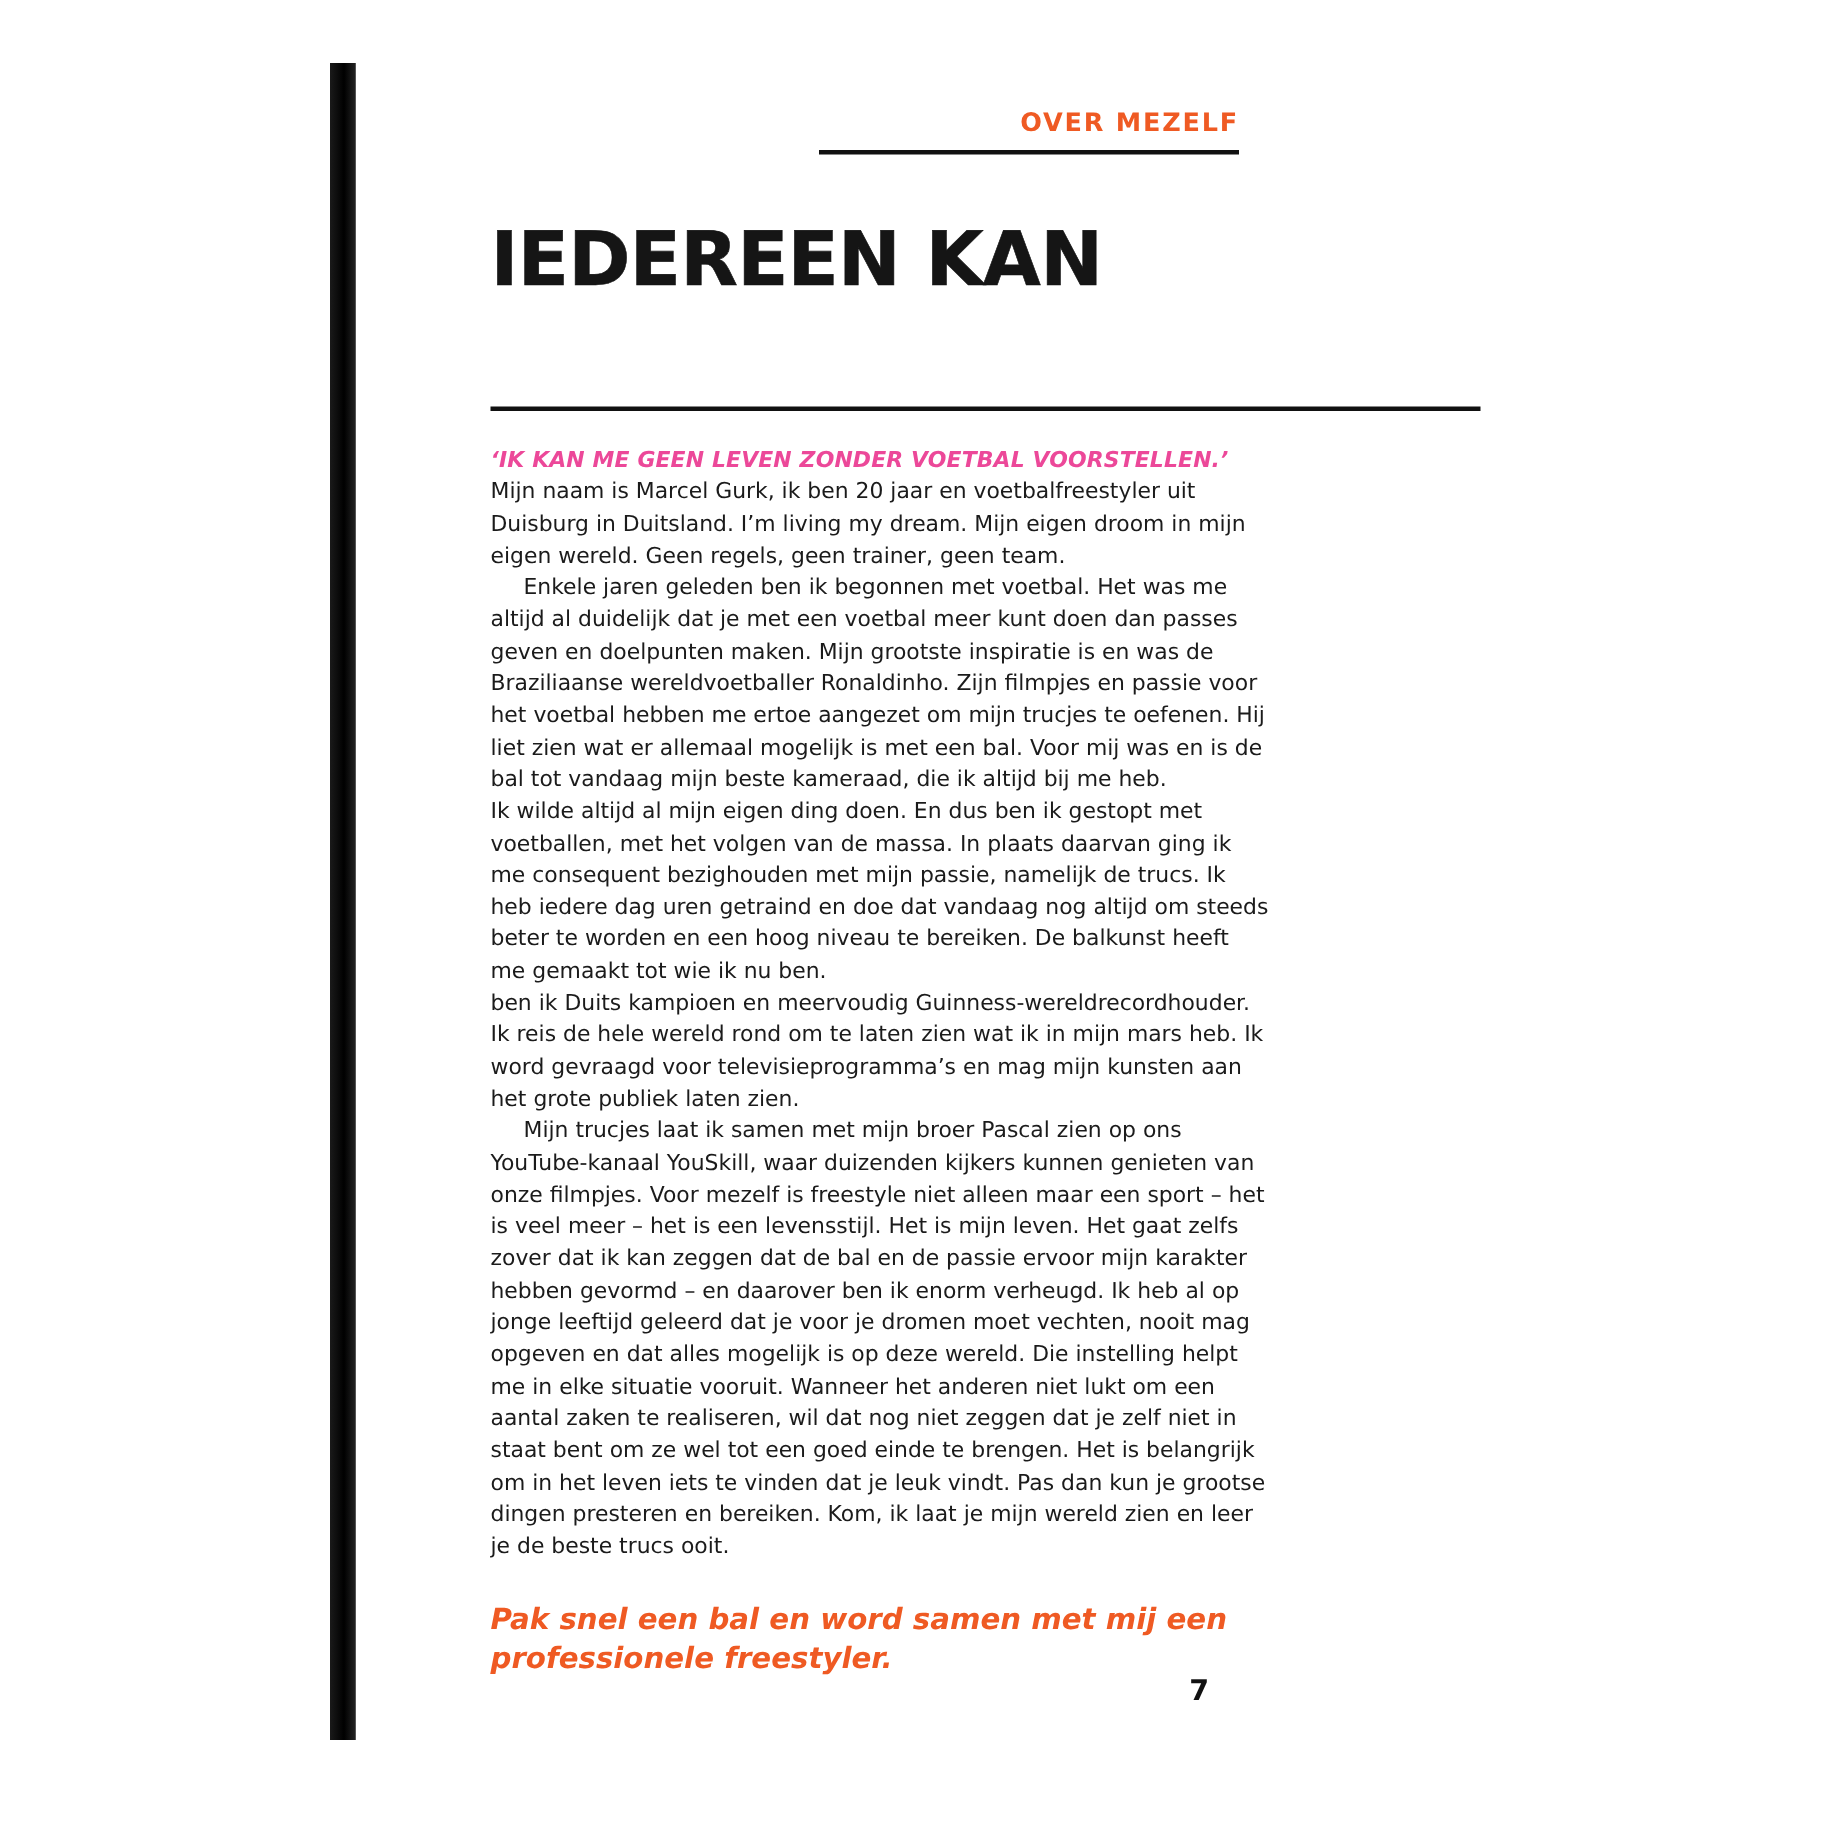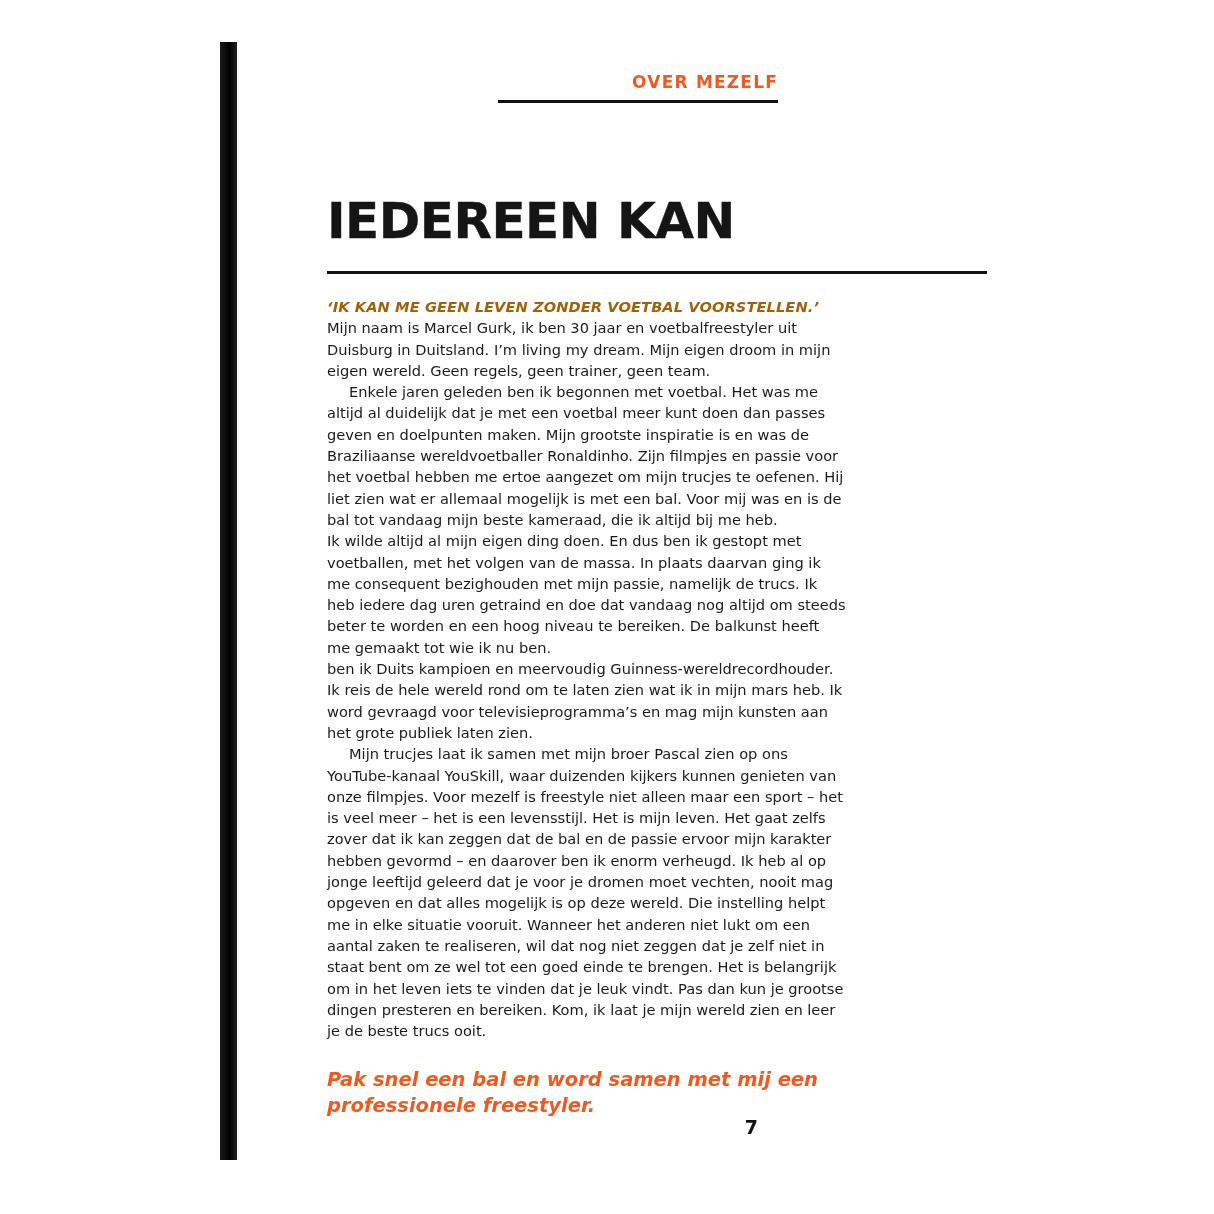--- a/index.html
+++ b/index.html
@@ -9,20 +9,21 @@
   }
   body {
     font-family: "Liberation Sans", sans-serif;
   }
   #page {
     position: relative;
     width: 1002px;
     height: 1214px;
     background: #ffffff;
     overflow: hidden;
+    padding-left: 48px;
   }
   
   #spine {
     position: absolute;
     left: 220px;
     top: 42px;
     width: 17px;
     height: 1118px;
     background: #111111;
   }
@@ -63,21 +64,20 @@
     width: 700px;
   }
   #chapter-title .line {
     font-family: "DejaVu Sans", sans-serif;
     font-weight: bold;
     font-size: 50px;
     line-height: 0.92;
     letter-spacing: -0.5px;
     color: #151515;
     text-transform: uppercase;
-    margin-top: 48px;
     -webkit-text-stroke: 0.4px #151515;
   }
   #chapter-title .line.l2 {
     margin-top: 2px;
   }
 
   #title-rule {
     position: absolute;
     left: 327px;
     top: 271px;
@@ -94,21 +94,21 @@
     width: 520px;
     color: #1b1b1b;
     font-size: 14.6px;
     line-height: 1.46;
     font-family: "DejaVu Sans", sans-serif;
   }
   #column p {
     margin: 0;
   }
   .lead {
-    color: #a16207;
+    color: #ec4899;
     font-weight: bold;
     font-style: italic;
     font-size: 14.6px;
     letter-spacing: 0.1px;
   }
   .indent {
     text-indent: 22px;
   }
   .gap-before {
     margin-top: 17px !important;
@@ -148,21 +148,21 @@
   </div>
 
   <div id="chapter-title">
     <div class="line l1">IEDEREEN KAN</div>
   </div>
 
   <div id="title-rule"></div>
 
   <div id="column">
     <p class="lead">‘IK KAN ME GEEN LEVEN ZONDER VOETBAL VOORSTELLEN.’</p>
-    <p>Mijn naam is Marcel Gurk, ik ben 30 jaar en voetbalfreestyler uit Duisburg in Duitsland. I’m living my dream. Mijn eigen droom in mijn eigen wereld. Geen regels, geen trainer, geen team.</p>
+    <p>Mijn naam is Marcel Gurk, ik ben 20 jaar en voetbalfreestyler uit Duisburg in Duitsland. I’m living my dream. Mijn eigen droom in mijn eigen wereld. Geen regels, geen trainer, geen team.</p>
     <p class="indent">Enkele jaren geleden ben ik begonnen met voetbal. Het was me altijd al duidelijk dat je met een voetbal meer kunt doen dan passes geven en doelpunten maken. Mijn grootste inspiratie is en was de Braziliaanse wereldvoetballer Ronaldinho. Zijn filmpjes en passie voor het voetbal hebben me ertoe aangezet om mijn trucjes te oefenen. Hij liet zien wat er allemaal mogelijk is met een bal. Voor mij was en is de bal tot vandaag mijn beste kameraad, die ik altijd bij me heb.</p>
     <p>Ik wilde altijd al mijn eigen ding doen. En dus ben ik gestopt met voetballen, met het volgen van de massa. In plaats daarvan ging ik me consequent bezighouden met mijn passie, namelijk de trucs. Ik heb iedere dag uren getraind en doe dat vandaag nog altijd om steeds beter te worden en een hoog niveau te bereiken. De balkunst heeft me gemaakt tot wie ik nu ben.</p>
     <p>ben ik Duits kampioen en meervoudig Guinness-wereldrecordhouder. Ik reis de hele wereld rond om te laten zien wat ik in mijn mars heb. Ik word gevraagd voor televisieprogramma’s en mag mijn kunsten aan het grote publiek laten zien.</p>
     <p class="indent">Mijn trucjes laat ik samen met mijn broer Pascal zien op ons YouTube-kanaal YouSkill, waar duizenden kijkers kunnen genieten van onze filmpjes. Voor mezelf is freestyle niet alleen maar een sport – het is veel meer – het is een levensstijl. Het is mijn leven. Het gaat zelfs zover dat ik kan zeggen dat de bal en de passie ervoor mijn karakter hebben gevormd – en daarover ben ik enorm verheugd. Ik heb al op jonge leeftijd geleerd dat je voor je dromen moet vechten, nooit mag opgeven en dat alles mogelijk is op deze wereld. Die instelling helpt me in elke situatie vooruit. Wanneer het anderen niet lukt om een aantal zaken te realiseren, wil dat nog niet zeggen dat je zelf niet in staat bent om ze wel tot een goed einde te brengen. Het is belangrijk om in het leven iets te vinden dat je leuk vindt. Pas dan kun je grootse dingen presteren en bereiken. Kom, ik laat je mijn wereld zien en leer je de beste trucs ooit.</p>
     <p class="closing">Pak snel een bal en word samen met mij een professionele freestyler.</p>
   </div>
 
   <div id="folio">7</div>
 
 </div>

